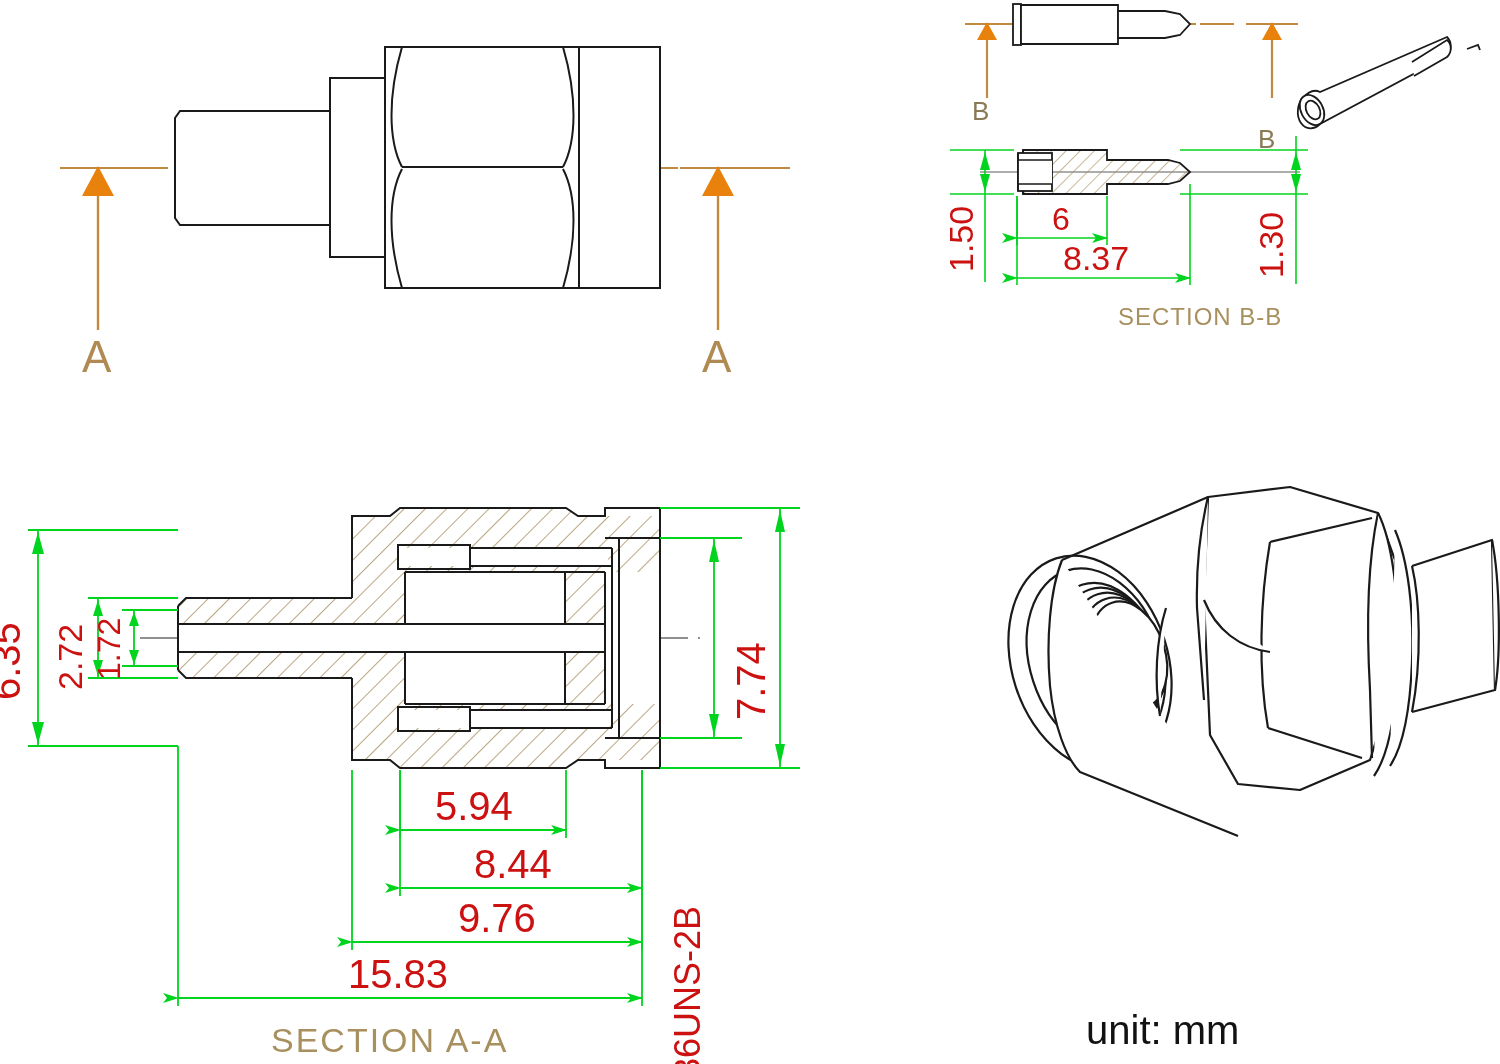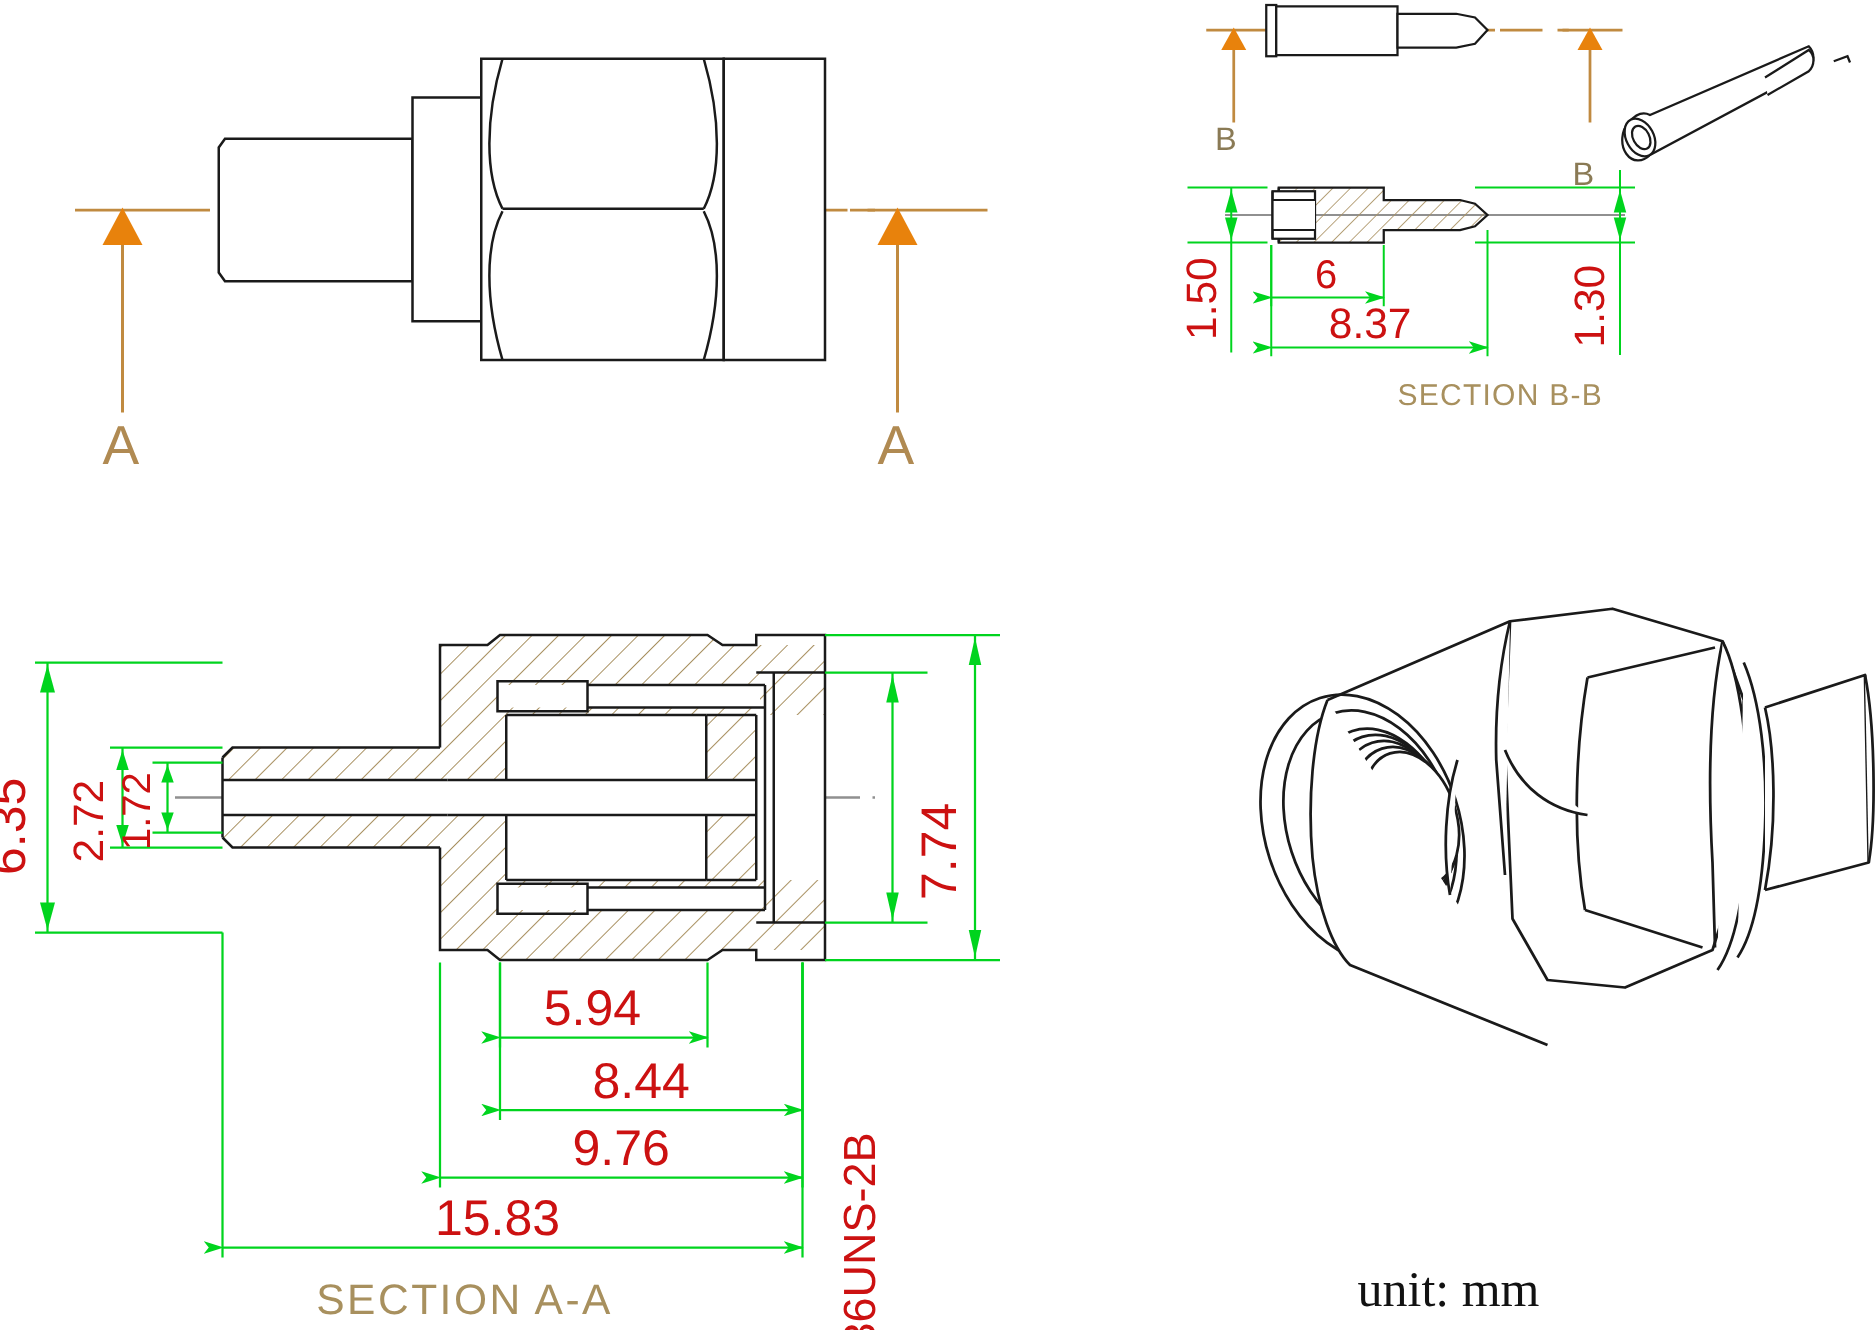--- a/index.html
+++ b/index.html
@@ -3,21 +3,21 @@
 <meta charset="utf-8">
 <title>SMA Connector Technical Drawing</title>
 <style>
   html,body{margin:0;padding:0;background:#ffffff;}
   body{width:1500px;height:1064px;position:relative;overflow:hidden;
        font-family:"Liberation Sans","DejaVu Sans",sans-serif;}
   .stage{position:absolute;left:0;top:0;width:1500px;height:1064px;}
   svg.layer{position:absolute;left:0;top:0;width:1500px;height:1064px;}
   .lbl{position:absolute;white-space:nowrap;}
   .sec-label{font-family:"Liberation Sans","DejaVu Sans",sans-serif;color:#a8905e;}
-  .unit-label{font-family:Liberation Serif, serif;color:#121212;
+  .unit-label{font-family:Liberation Sans, sans-serif;color:#121212;
               font-size:40px;letter-spacing:0px;}
   .aa-letter{font-family:"Liberation Sans","DejaVu Sans",sans-serif;color:#b08a52;
              font-size:44px;font-weight:300;}
   .bb-letter{font-family:"Liberation Sans","DejaVu Sans",sans-serif;color:#8a7a55;
              font-size:26px;font-weight:300;}
   .dimtext{fill:#cc1111;font-family:"Liberation Sans","DejaVu Sans",sans-serif;}
 </style>
 </head>
 <body>
 
@@ -327,17 +327,17 @@
 </svg>
 
 <div class="lbl aa-letter" style="left:82px; top:332px;">A</div>
 <div class="lbl aa-letter" style="left:702px; top:332px;">A</div>
 
 <div class="lbl bb-letter" style="left:972px; top:96px;">B</div>
 <div class="lbl bb-letter" style="left:1258px; top:124px;">B</div>
 
 <div class="lbl sec-label" style="left:1118px; top:303px; font-size:24px; letter-spacing:1px;">SECTION B-B</div>
 
-<div class="lbl sec-label" style="left:253px; top:1021px; font-size:34px; letter-spacing:2px;">SECTION A-A</div>
+<div class="lbl sec-label" style="left:271px; top:1021px; font-size:34px; letter-spacing:2px;">SECTION A-A</div>
 
 <div class="lbl unit-label" style="left:1086px; top:1008px;">unit: mm</div>
 
 </div>
 
 </body></html>

